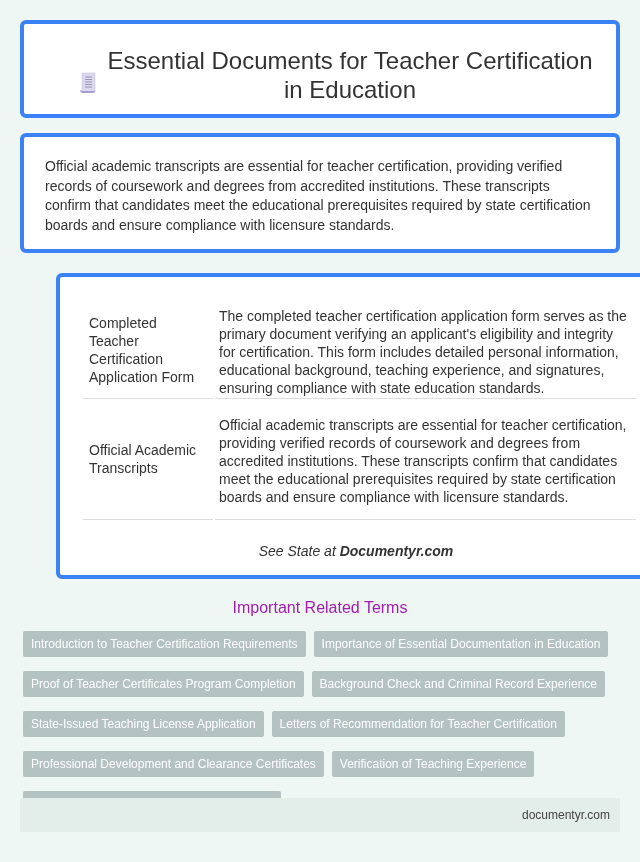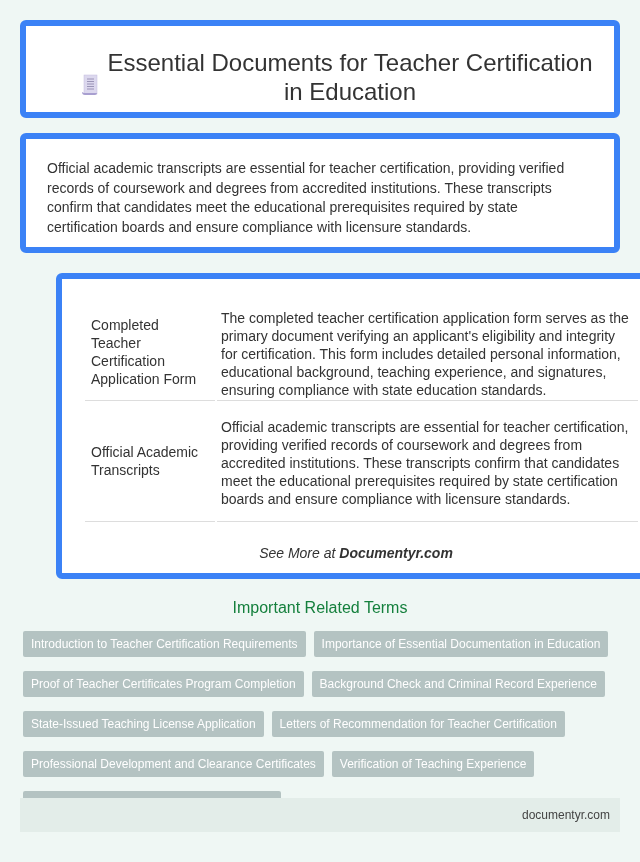--- a/index.html
+++ b/index.html
@@ -7,21 +7,21 @@
     width: 640px; height: 862px;
     background: #eff7f4;
     font-family: "Liberation Sans", sans-serif;
     color: #333;
     position: relative;
   }
   .card {
     position: absolute;
     left: 20px; width: 600px;
     background: #fff;
-    border: 6px solid #3b82f6;
+    border: 4px solid #3b82f6;
     border-radius: 6px;
   }
   .header { top: 20px; height: 98px; }
   .header .icon {
     position: absolute; left: 56px; top: 48px;
     width: 16px; height: 22px;
   }
   .header h1 {
     position: absolute; left: 80px; right: 20px; top: 22px;
     font-size: 24px; font-weight: normal; color: #333;
@@ -46,21 +46,21 @@
   .tbl td.v { padding: 4px 4px 0 4px; }
   .tbl tr.r1 td { height: 98px; }
   .tbl tr.r2 td { height: 121px; }
   .see-more {
     position: absolute; left: 0; right: 0; top: 266px;
     text-align: center; font-size: 14px; font-style: italic; color: #333;
   }
   .see-more b { font-weight: bold; }
   .terms-title {
     position: absolute; left: 0; width: 640px; top: 599px;
-    text-align: center; font-size: 16px; color: #15803d;
+    text-align: center; font-size: 16px; color: #a21caf;
   }
   .tags {
     position: absolute; left: 23px; top: 631px; width: 600px;
     display: flex; flex-wrap: wrap; gap: 14px 8px;
   }
   .tag {
     background: #b4c3c2; color: #fff;
     font-size: 12px; line-height: 14px;
     padding: 6px 8px; border-radius: 2px;
     height: 26px; white-space: nowrap;
@@ -103,21 +103,21 @@
       <td class="k">Completed Teacher Certification Application Form</td>
       <td class="v">The completed teacher certification application form serves as the primary document verifying an applicant's eligibility and integrity for certification. This form includes detailed personal information, educational background, teaching experience, and signatures, ensuring compliance with state education standards.</td>
     </tr>
     <tr class="r2">
       <td class="k">Official Academic Transcripts</td>
       <td class="v">Official academic transcripts are essential for teacher certification, providing verified records of coursework and degrees from accredited institutions. These transcripts confirm that candidates meet the educational prerequisites required by state certification boards and ensure compliance with licensure standards.</td>
     </tr>
   </tbody>
     </table>
   <div class="see-more">
-    <span>See More at </span><b>Documentyr.com</b>
+    <span>See State at </span><b>Documentyr.com</b>
   </div>
 </div>
 
 <div class="terms-title">Important Related Terms</div>
 
 <div class="tags">
   <span class="tag">Introduction to Teacher Certification Requirements</span>
   <span class="tag">Importance of Essential Documentation in Education</span>
   <span class="tag">Proof of Teacher Certificates Program Completion</span>
   <span class="tag">Background Check and Criminal Record Experience</span>

